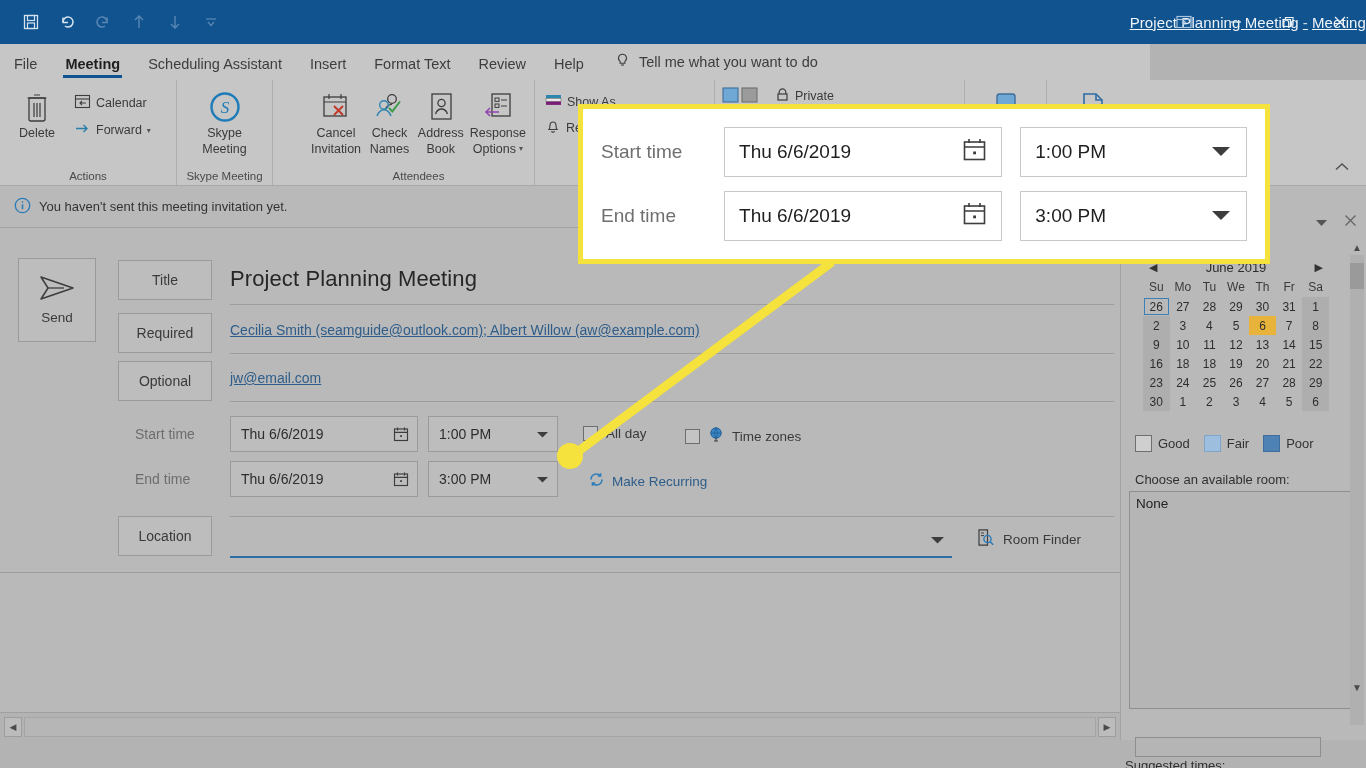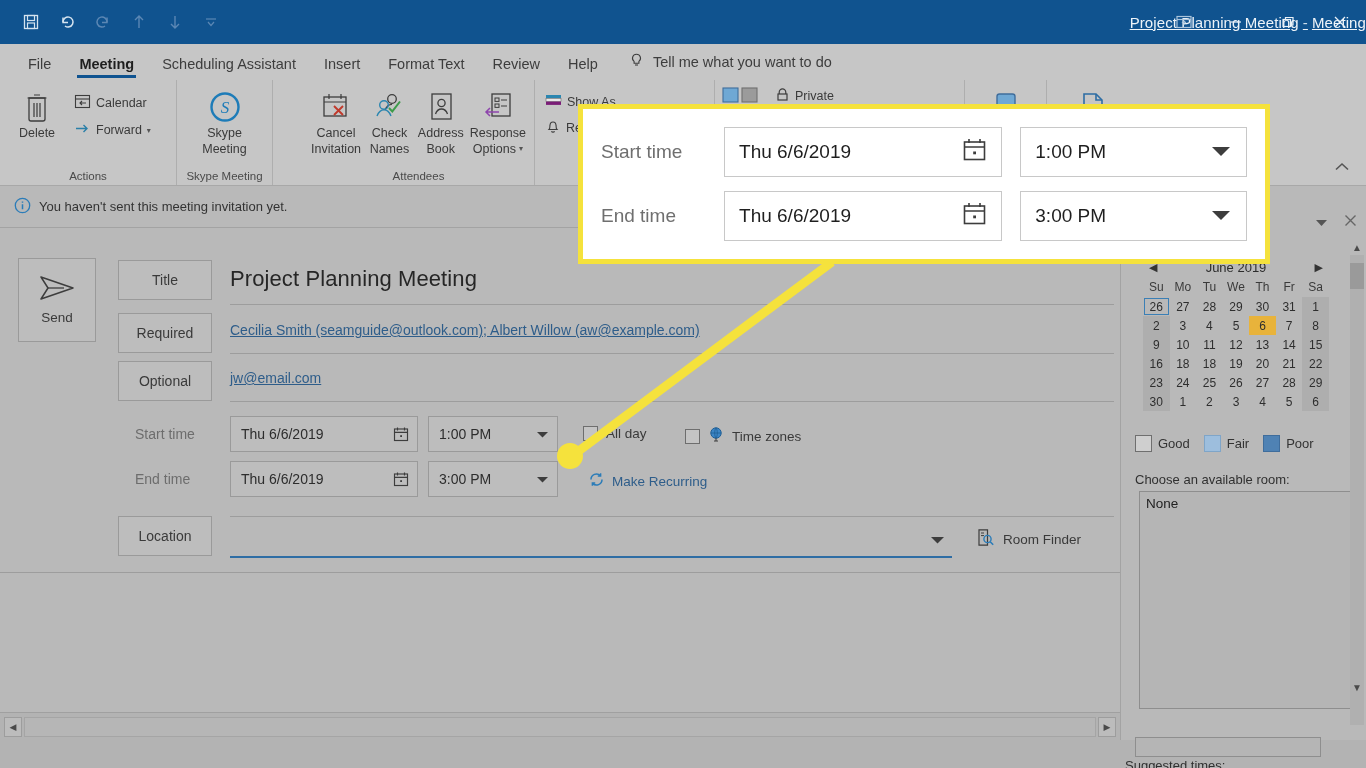--- a/index.html
+++ b/index.html
@@ -32,23 +32,23 @@
   .win-title .sep{ color:#cdddea; padding:0 4px; }
   .win-ctrls{ position:absolute; right:0; top:0; height:44px; display:flex; }
   .win-ctrl{
     width:52px; height:44px; display:flex; align-items:center; justify-content:center;
     color:#e9f1f8;
   }
   .win-ctrl.sm{ color:#a9c4dc; }
 
   
   .tabstrip{
-    position:absolute; left:0; top:44px; width:1366px; height:36px;
+    position:absolute; left:0; top:44px; width:1150px; height:36px;
     background:#c6c6c6; display:flex; align-items:flex-end; gap:0;
-    padding-left:14px; font-size:14.5px;
+    font-size:14.5px;
   }
   .tab{
     padding:2px 14px 8px 14px; color:#3d3d3d; position:relative; white-space:nowrap;
   }
   .tab.active{ font-weight:bold; color:#1f1f1f; }
   .tab.active:after{
     content:""; position:absolute; left:12px; right:12px; bottom:2px;
     height:3px; background:#0f5390;
   }
   .tellme{ display:flex; align-items:center; gap:8px; padding:2px 10px 8px 16px; color:#3d3d3d; }
@@ -704,21 +704,21 @@
   <div class="legend">
     <span class="lg-sw lg-good"></span>
     <span>Good</span>
     <span class="lg-sw lg-fair" style="margin-left:8px;"></span>
     <span>Fair</span>
     <span class="lg-sw lg-poor" style="margin-left:8px;"></span>
     <span>Poor</span>
   </div>
 
   <div class="rp-lbl" style="position:absolute; left:14px; top:267px;">Choose an available room:</div>
-  <div class="listbox" style="position:absolute; left:18px; top:286px; width:223px; height:218px;">
+  <div class="listbox" style="position:absolute; left:8px; top:286px; width:223px; height:218px;">
     <div>None</div>
   </div>
 
   <div class="rp-lbl" style="position:absolute; left:4px; top:513px;margin-top:40px;">Suggested times:</div>
   <div class="listbox" style="position:absolute; left:14px; top:532px; width:186px; height:20px; overflow:hidden;"></div>
 
   <div class="rp-scrollbar">
     <div class="rp-sb-up">▲</div>
     <div class="rp-thumb"></div>
     <div class="rp-sb-dn" style="bottom:30px;">▼</div>

